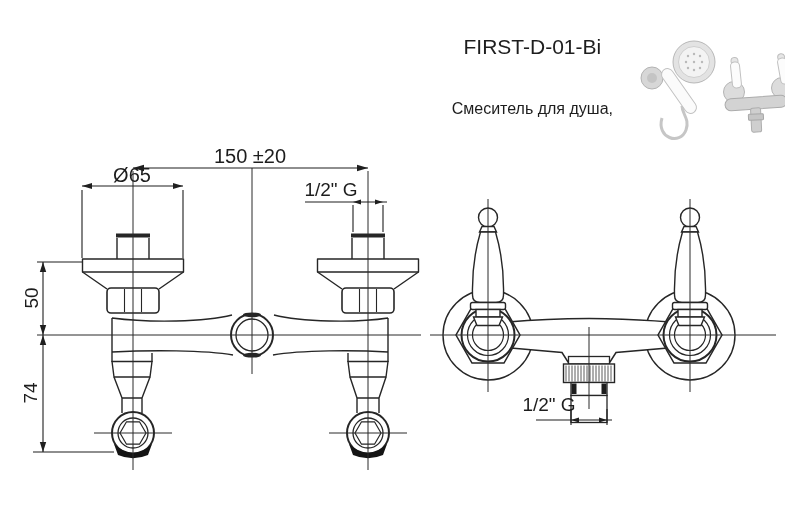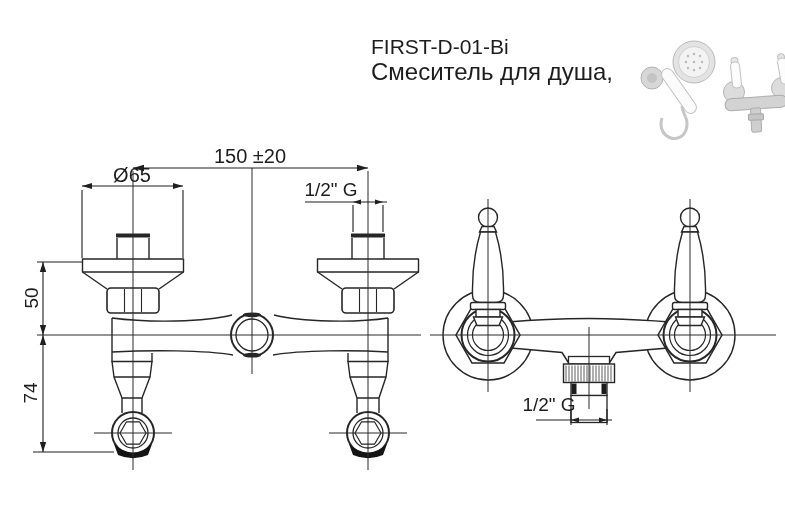--- a/index.html
+++ b/index.html
@@ -1,20 +1,20 @@
 <!DOCTYPE html>
 <html><head>
 <meta charset="utf-8">
 <style>
   html,body{margin:0;padding:0;background:#fff;}
   .sheet{position:relative;width:785px;height:527px;background:#ffffff;overflow:hidden;
          font-family:"Liberation Sans",sans-serif;}
-  .header{position:absolute;top:34px;right:172px;text-align:left;color:#1d1d1d;}
+  .header{position:absolute;top:34px;right:172px;text-align:center;color:#1d1d1d;}
   .header .model{font-size:21px;line-height:25px;}
-  .header .desc{font-size:24px;line-height:25px;}
+  .header .desc{font-size:16px;line-height:25px;margin-top:37px;}
   svg text{font-family:"Liberation Sans",sans-serif;fill:#1d1d1d;}
 </style>
 </head>
 <body>
 
 <div class="sheet">
 
   <div class="header">
     <div class="model">FIRST-D-01-Bi</div>
     <div class="desc">Смеситель для душа,</div>

